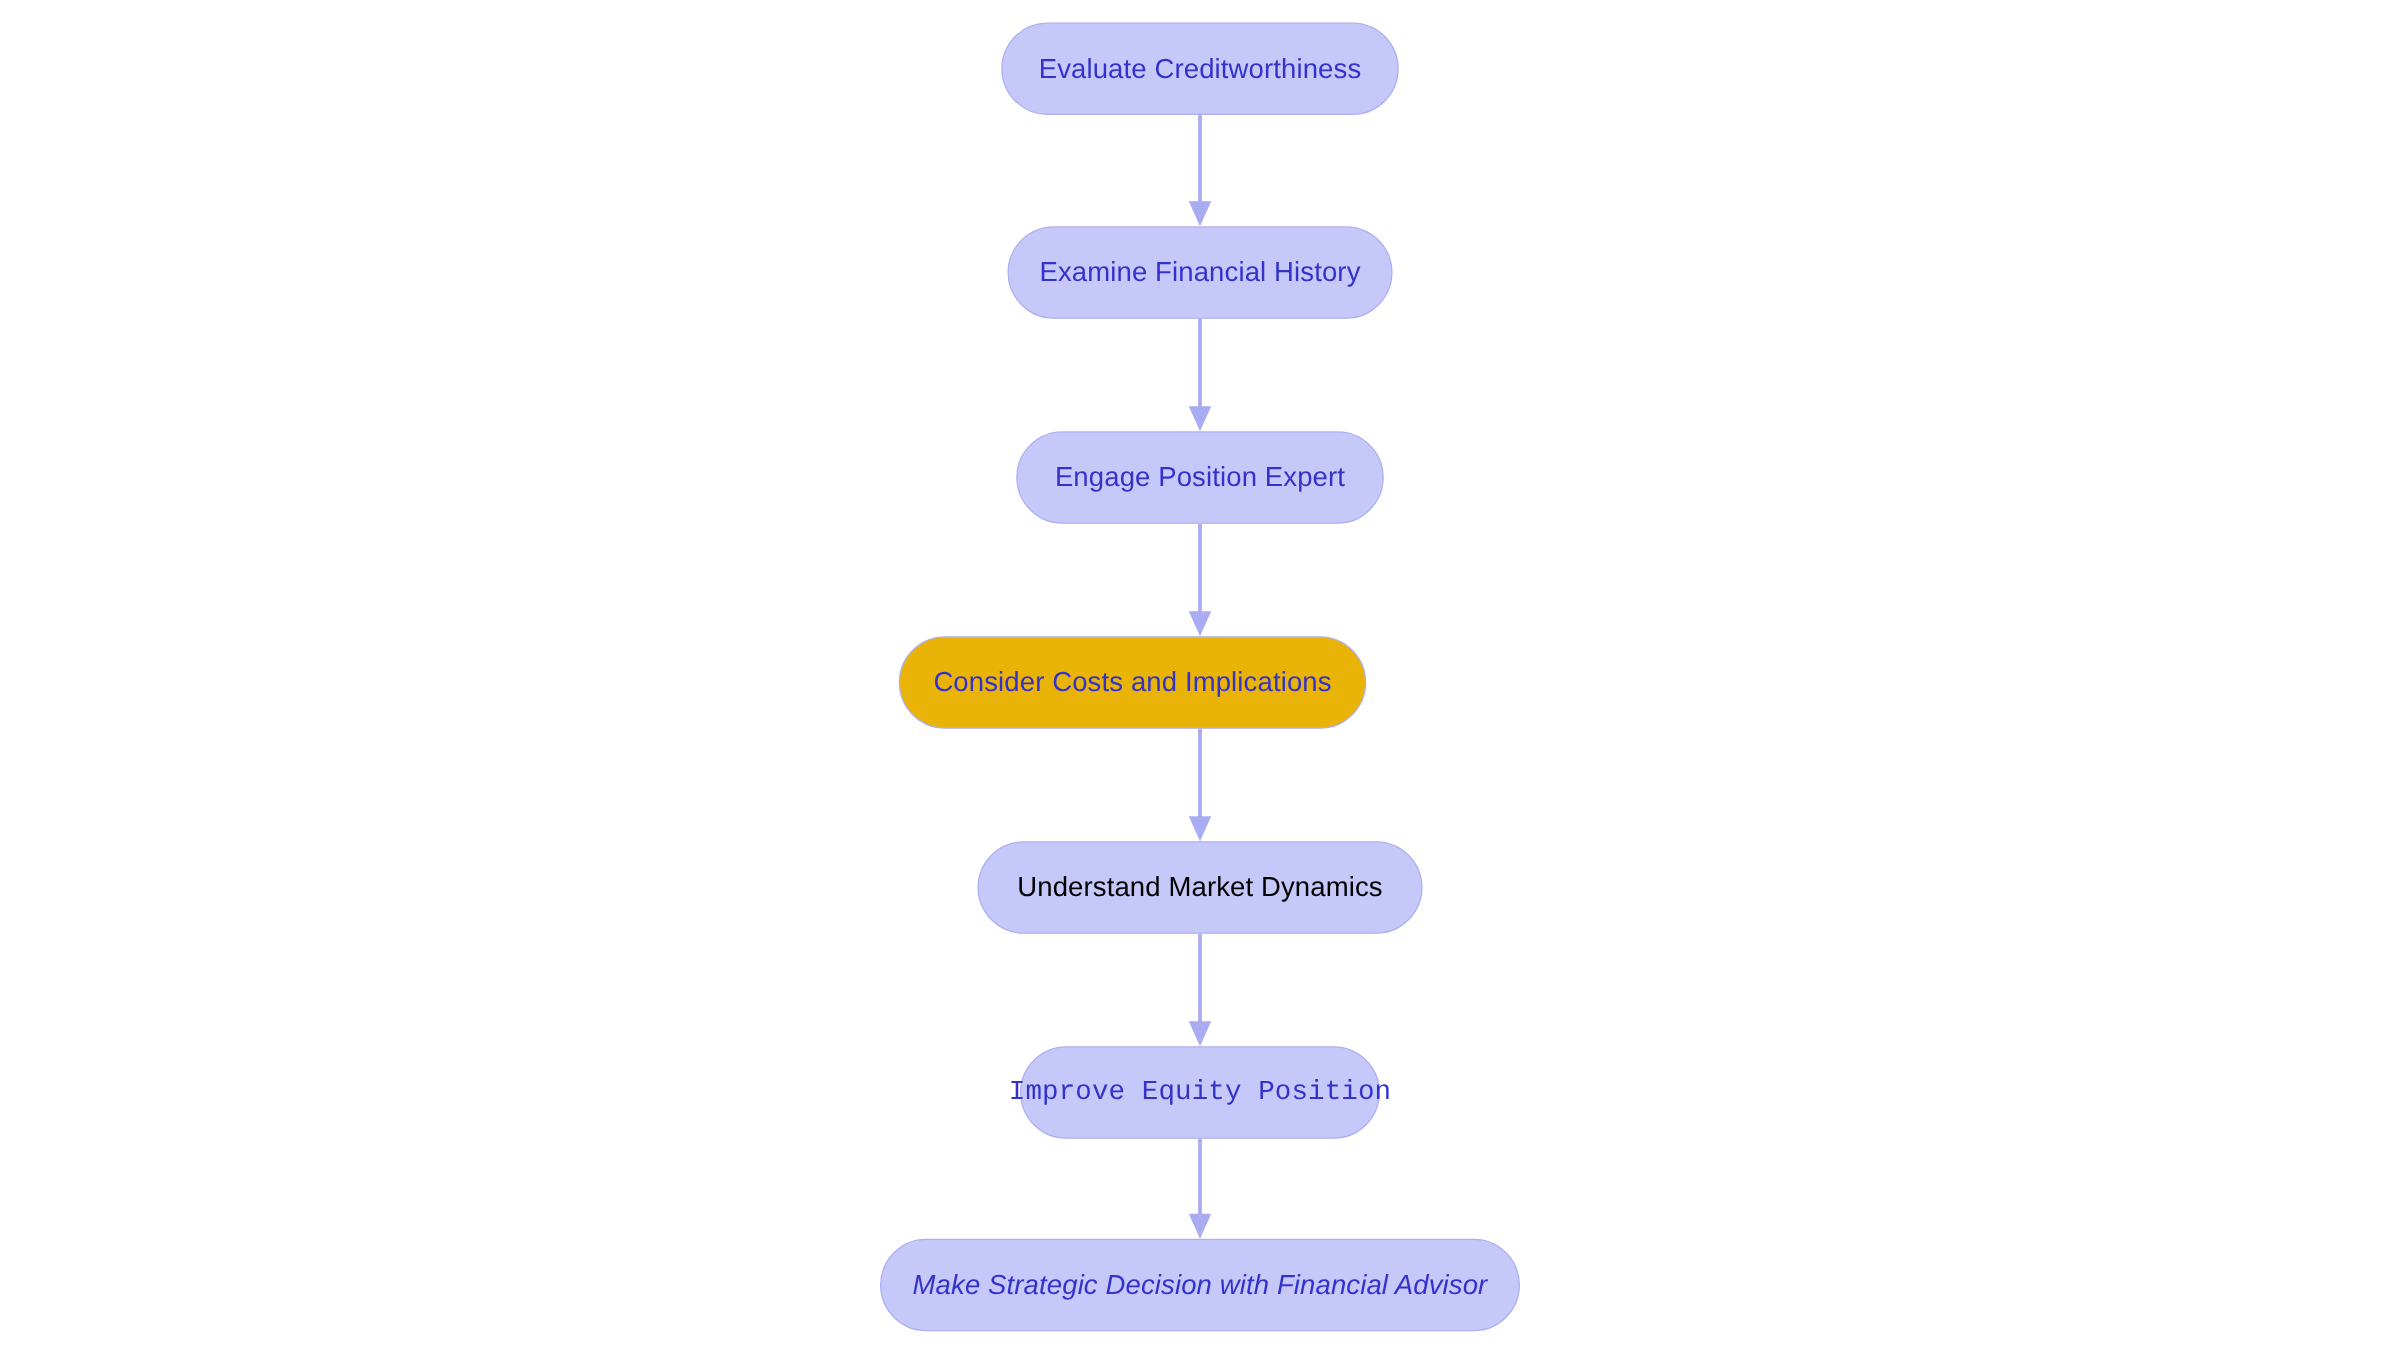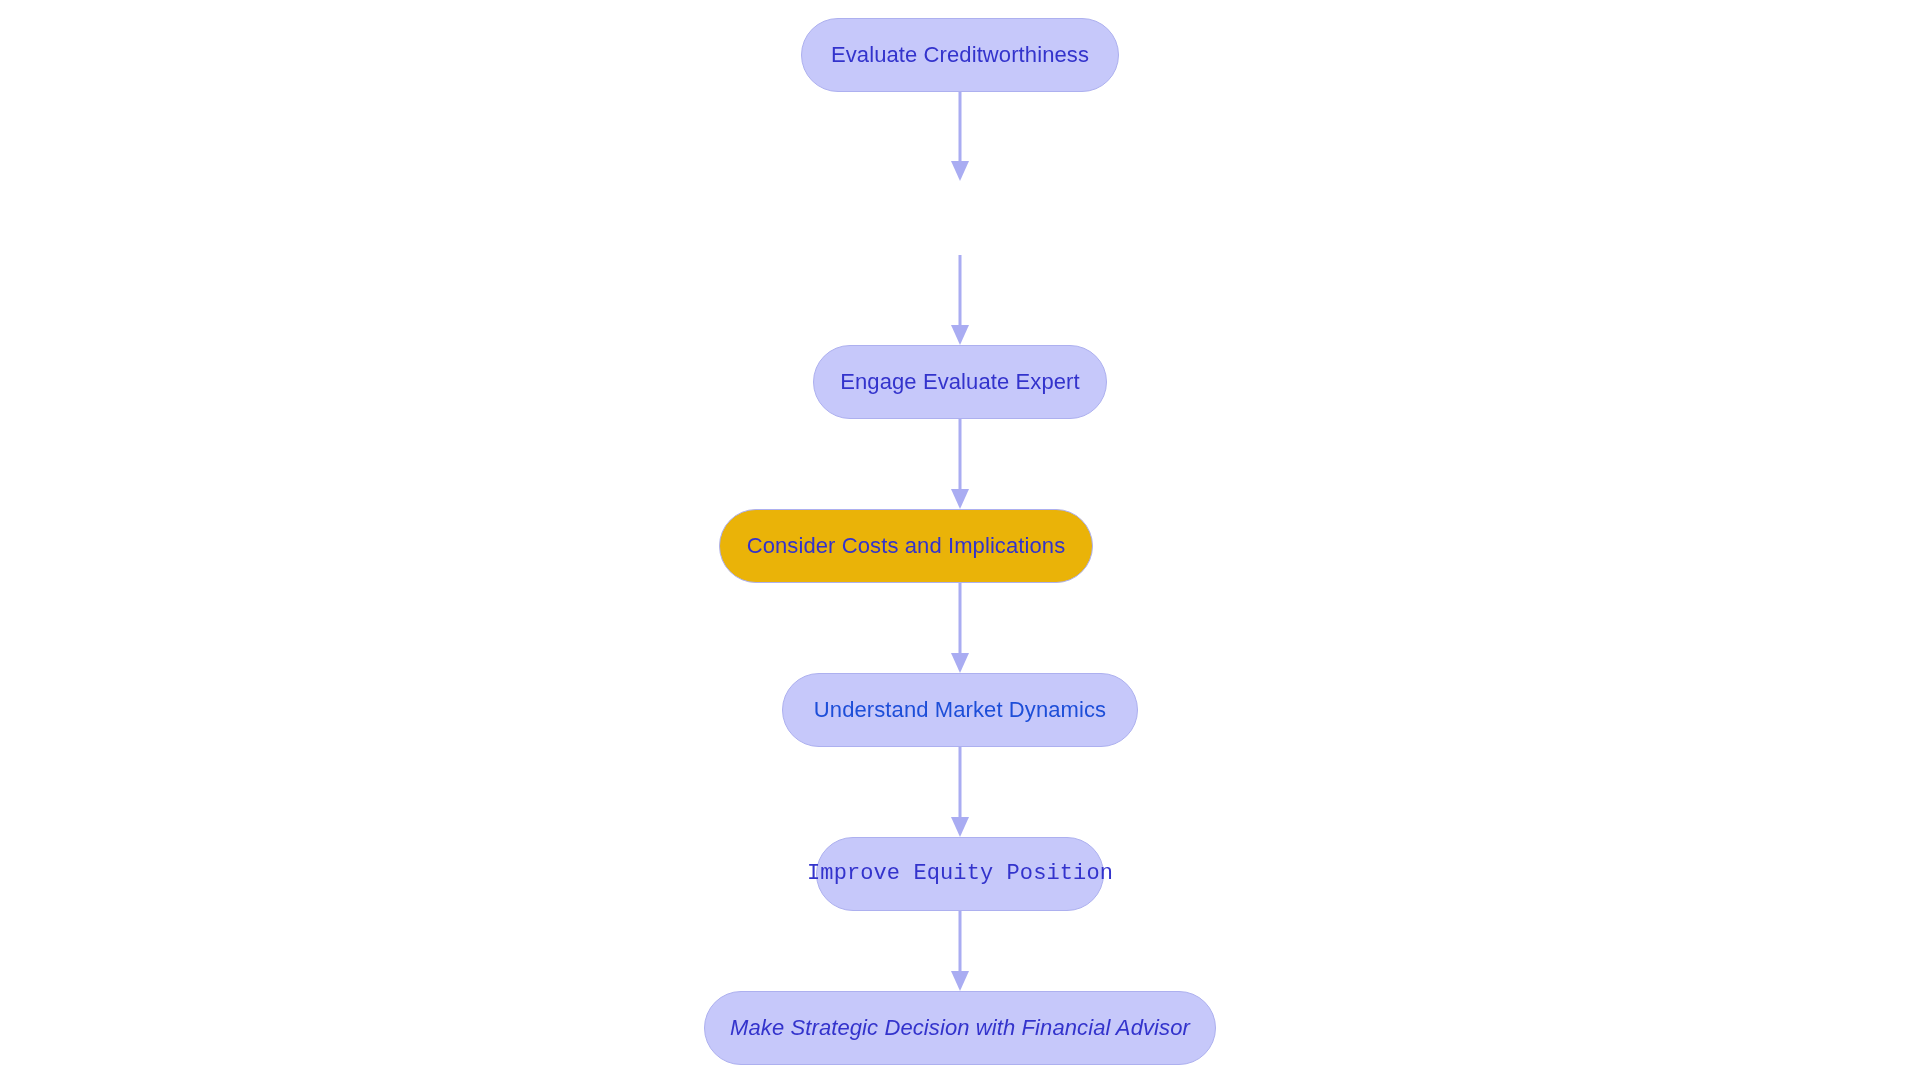--- a/index.html
+++ b/index.html
@@ -96,28 +96,31 @@
       <div class="connector-line" style="height: 72px; background: rgb(169, 172, 242);"></div>
       <div class="connector-head" style="border-top-color: rgb(169, 172, 242);"></div>
     </div>
     <div class="connector" style="left: 960px; top: 911px; height: 80px; width: 20px;">
       <div class="connector-line" style="height: 62px; background: rgb(169, 172, 242);"></div>
       <div class="connector-head" style="border-top-color: rgb(169, 172, 242);"></div>
     </div>
     <div class="node" style="left: 960px; top: 18px; width: 318px; height: 74px; border-radius: 37px; background: rgb(198, 200, 250); border-color: rgb(173, 176, 239);">
       <span class="node-label" style="color: rgb(51, 51, 204);">Evaluate Creditworthiness</span>
     </div>
+    <div class="node" style="left: 960px; top: 181px; width: 308px; height: 74px; border-radius: 37px; background: rgb(198, 200, 250); border-color: rgb(173, 176, 239);">
+      <span class="node-label" style="color: rgb(51, 51, 204);">Examine Financial History</span>
+    </div>
     <div class="node" style="left: 960px; top: 345px; width: 294px; height: 74px; border-radius: 37px; background: rgb(198, 200, 250); border-color: rgb(173, 176, 239);">
-      <span class="node-label" style="color: rgb(51, 51, 204);">Engage Evaluate Expert</span>
+      <span class="node-label" style="color: rgb(51, 51, 204);">Engage Position Expert</span>
     </div>
     <div class="node" style="left: 906px; top: 509px; width: 374px; height: 74px; border-radius: 37px; background: #eab308; border-color: rgb(173, 176, 239);">
       <span class="node-label" style="color: rgb(51, 51, 204);">Consider Costs and Implications</span>
     </div>
     <div class="node" style="left: 960px; top: 673px; width: 356px; height: 74px; border-radius: 37px; background: rgb(198, 200, 250); border-color: rgb(173, 176, 239);">
-      <span class="node-label" style="color: #1d4ed8;">Understand Market Dynamics</span>
+      <span class="node-label" style="color: #000000;">Understand Market Dynamics</span>
     </div>
     <div class="node" style="left: 960px; top: 837px; width: 288px; height: 74px; border-radius: 37px; background: rgb(198, 200, 250); border-color: rgb(173, 176, 239);">
       <span class="node-label" style="color: rgb(51, 51, 204); font-family: Liberation Mono, monospace;">Improve Equity Position</span>
     </div>
     <div class="node" style="left: 960px; top: 991px; width: 512px; height: 74px; border-radius: 37px; background: rgb(198, 200, 250); border-color: rgb(173, 176, 239);">
       <span class="node-label" style="color: rgb(51, 51, 204); font-style: italic;">Make Strategic Decision with Financial Advisor</span>
     </div>
   </div>
 
 </body></html>

